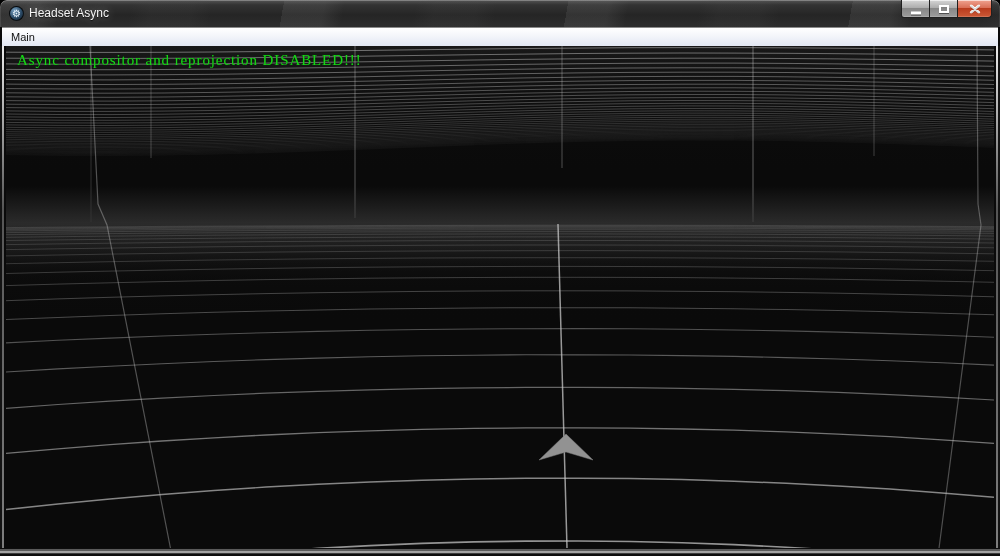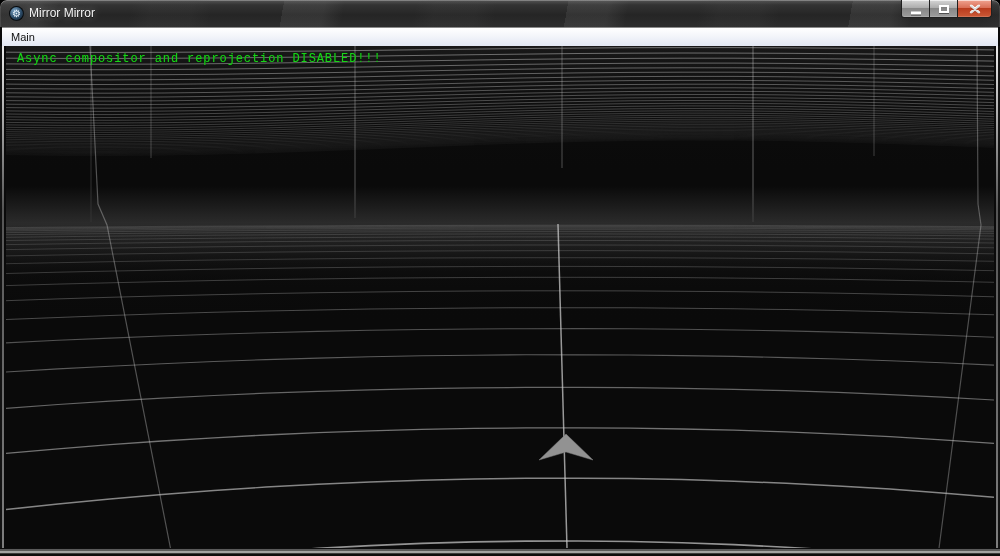--- a/index.html
+++ b/index.html
@@ -68,32 +68,32 @@
     background:linear-gradient(180deg,#0d0d0d 0 1px,#5a5a5a 1px 3px,#a2a2a2 3px 5px,#3a3a3a 5px 6px,#0c0c0c 6px 8px);
   }
   
   .viewport{
     position:absolute;left:6px;right:6px;top:46px;bottom:8px;
     background:#0a0a0a;overflow:hidden;
   }
   .viewport svg{position:absolute;left:0;top:0;width:100%;height:100%;}
   .warning-text{
     position:absolute;left:11px;top:6px;
-    font-family:Liberation Mono, monospace;font-size:12px;letter-spacing:.9px;
+    font-family:Liberation Serif, serif;font-size:15px;letter-spacing:.9px;
     text-shadow:0 0 1px rgba(0,90,0,.9);white-space:pre;
   }
 </style>
 </head>
 <body>
 
 <div class="window">
 
   <div class="titlebar">
     <div class="app-icon">⚙</div>
-    <div class="window-title">Mirror Mirror</div>
+    <div class="window-title">Headset Async</div>
     <div class="caption-buttons">
       <button class="cap-btn min" title="minimize">
         <span class="glyph glyph-bar"></span>
       </button>
       <button class="cap-btn max" title="maximize">
         <span class="glyph glyph-box"></span>
       </button>
       <button class="cap-btn close" title="close">
         <svg class="glyph" width="11" height="9" viewBox="0 0 11 9">
           <path d="M1.5 1 L9.5 8 M9.5 1 L1.5 8" stroke="#ffffff" stroke-width="2.4" stroke-linecap="round"></path>

